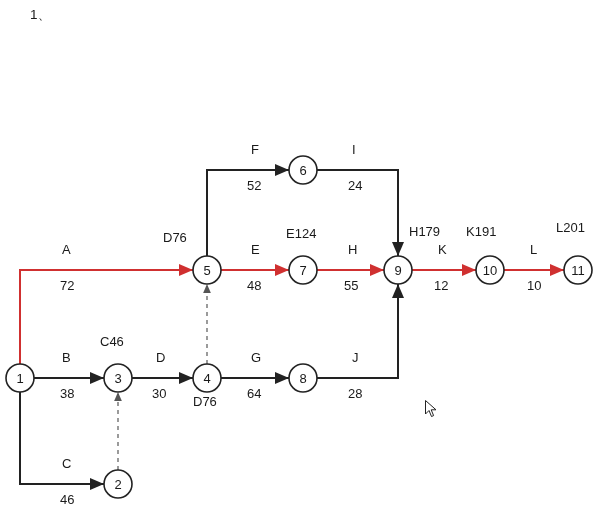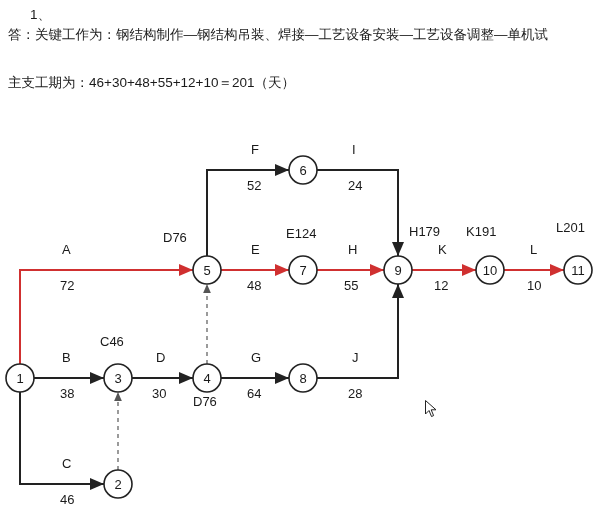--- a/index.html
+++ b/index.html
@@ -52,22 +52,20 @@
     width: 12px;
     height: 18px;
   }
 </style>
 </head>
 <body>
 
 <div id="page">
 
   <div class="text-block" id="item-number">1、</div>
-  <div class="text-block" id="answer-line1">答：关键工作为：钢结构制作—钢结构吊装、焊接—工艺设备安装—工艺设备调整—单机试</div>
-  <div class="text-block" id="duration-line">主支工期为：46+30+48+55+12+10＝201（天）</div>
 
   <div id="diagram">
     <svg width="616" height="412" viewBox="0 0 616 412">
       <defs>
         <marker id="arrowRed" markerWidth="8" markerHeight="8" refX="7" refY="3" orient="auto" markerUnits="strokeWidth">
           <path d="M0,0 L7,3 L0,6 z" fill="#d03030"></path>
         </marker>
         <marker id="arrowBlack" markerWidth="8" markerHeight="8" refX="7" refY="3" orient="auto" markerUnits="strokeWidth">
           <path d="M0,0 L7,3 L0,6 z" fill="#222222"></path>
         </marker>

